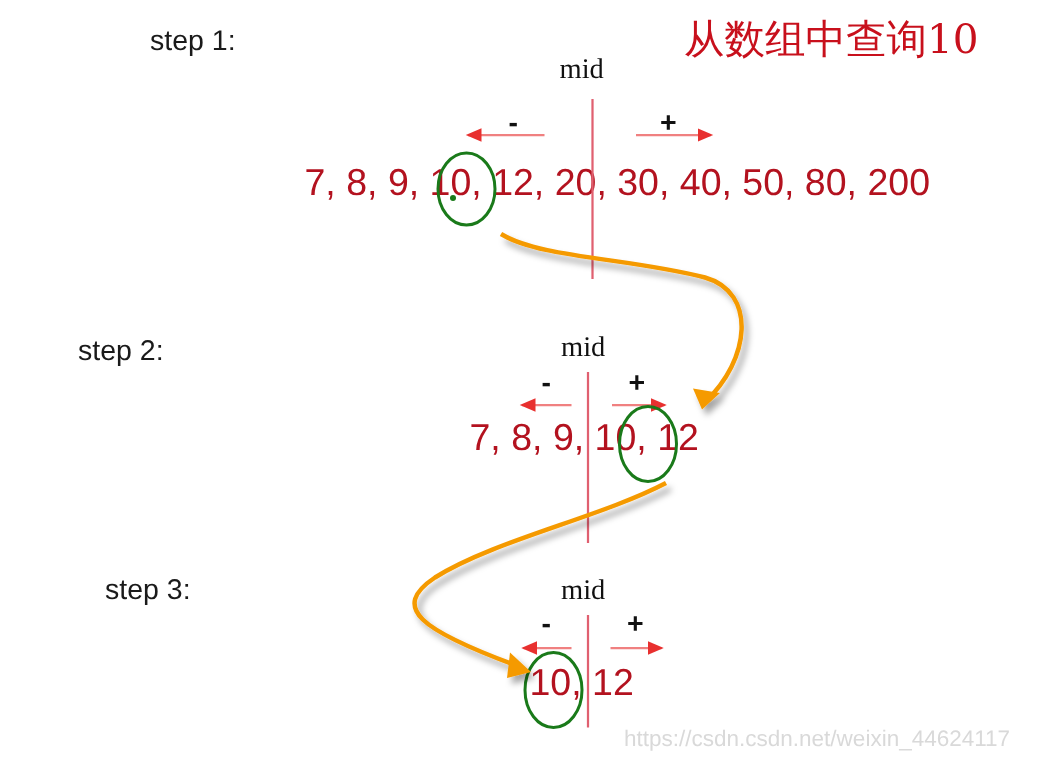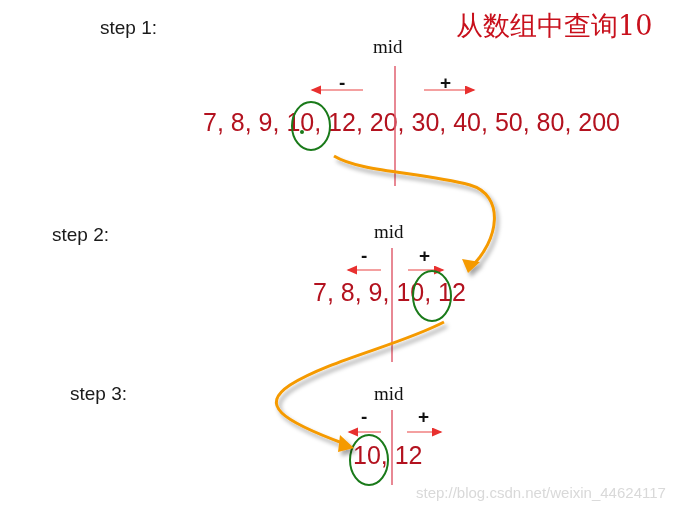--- a/index.html
+++ b/index.html
@@ -30,21 +30,21 @@
 <div class="abs mid" style="left:374px; top:221px;">mid</div>
 <div class="abs sign" style="left:361px; top:245px;">-</div>
 <div class="abs sign" style="left:419px; top:245px;">+</div>
 <div class="abs arr" style="left:313px; top:278px;">7, 8, 9, 10, 12</div>
 
 <div class="abs mid" style="left:374px; top:383px;">mid</div>
 <div class="abs sign" style="left:361px; top:406px;">-</div>
 <div class="abs sign" style="left:418px; top:406px;">+</div>
 <div class="abs arr" style="left:353px; top:441px;text-align:center;">10, 12</div>
 
-<div class="abs wm" style="left:416px; top:484px;">step://blog.csdn.net/weixin_44624117</div>
+<div class="abs wm" style="left:416px; top:484px;">https://csdn.csdn.net/weixin_44624117</div>
 
 <svg class="overlay" width="697" height="510" viewBox="0 0 697 510">
   <defs>
     <marker id="redhead" markerWidth="8" markerHeight="8" refX="6" refY="3" orient="auto">
       <path d="M0,0 L7,3 L0,6 Z" fill="#e8302f"></path>
     </marker>
     <filter id="shadow" x="-20%" y="-20%" width="140%" height="140%">
       <feDropShadow dx="3" dy="4" stdDeviation="2" flood-color="#000" flood-opacity="0.35"></feDropShadow>
     </filter>
   </defs>

